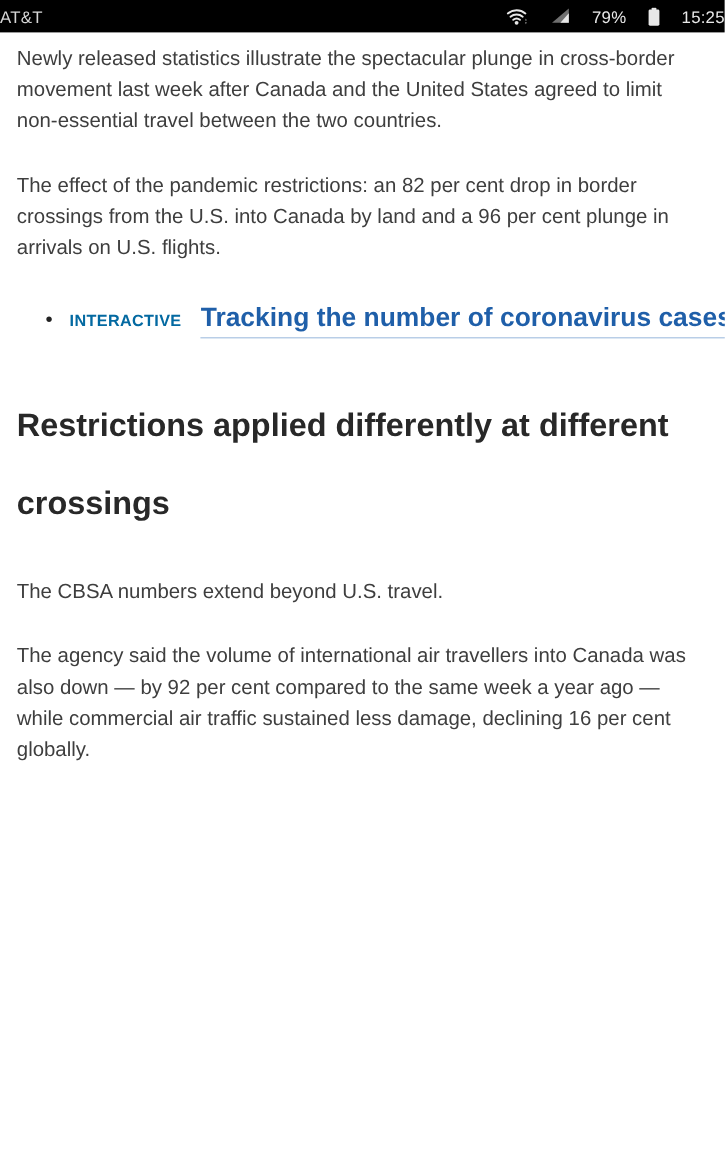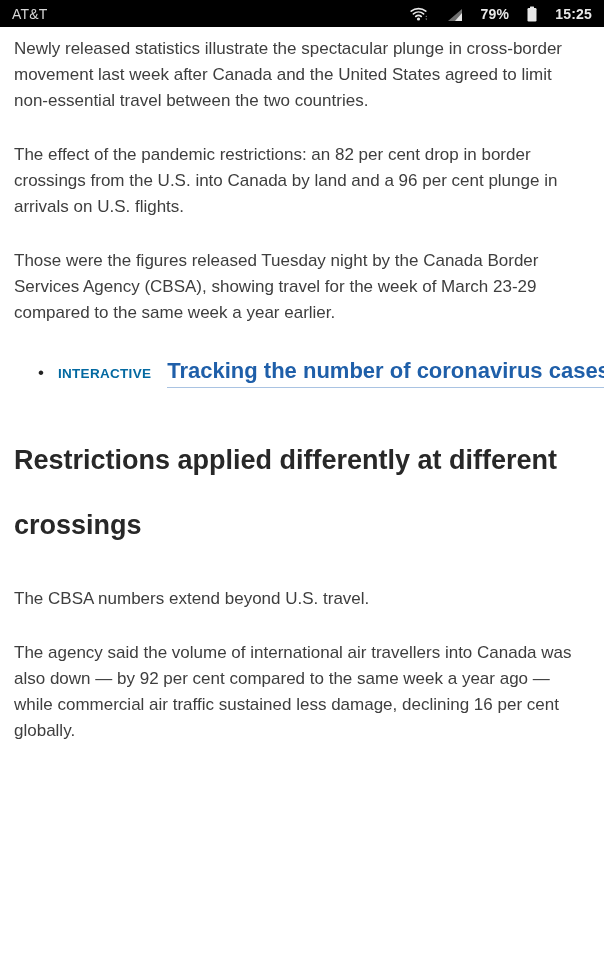--- a/index.html
+++ b/index.html
@@ -11,30 +11,29 @@
   }
 
   
   .statusbar {
     height: 27px;
     background: #000000;
     color: #d6d6d6;
     display: flex;
     align-items: center;
     justify-content: space-between;
-    padding: 0 12px;
+    padding: 0 0;
     font-size: 14px;
     box-sizing: border-box;
   }
   .statusbar .right {
     display: flex;
-    align-items: flex-end;
+    align-items: flex-start;
     gap: 18px;
     color: #e8e8e8;
-    font-weight: bold;
   }
   .sb-icon { display: inline-flex; align-items: center; }
   .sb-text { font-size: 14px; letter-spacing: 0.2px; }
 
   
   .article {
     padding: 9px 14px 4px 14px;
     color: #3e3e3e;
     font-size: 17px;
     line-height: 26px;
@@ -119,21 +118,20 @@
       </svg>
     </span>
     <span class="sb-text">15:25</span>
   </span>
 </div>
 
 <div class="article">
 
   <p>Newly released statistics illustrate the spectacular plunge in cross-border movement last week after Canada and the United States agreed to limit non-essential travel between the two countries.</p>
   <p>The effect of the pandemic restrictions: an 82 per cent drop in border crossings from the U.S. into Canada by land and a 96 per cent plunge in arrivals on U.S. flights.</p>
-  <p>Those were the figures released Tuesday night by the Canada Border Services Agency (CBSA), showing travel for the week of March 23-29 compared to the same week a year earlier.</p>
 
   <div class="bullet-row">
     <span class="bullet-dot">•</span>
     <span class="interactive-label" style="color: #0369a1;">INTERACTIVE</span>
     <a class="interactive-link" style="color: rgb(31, 95, 169);">Tracking the number of coronavirus cases in Canada</a>
   </div>
 
 
   <h2 class="section-heading">Restrictions applied differently at different crossings</h2>
 

